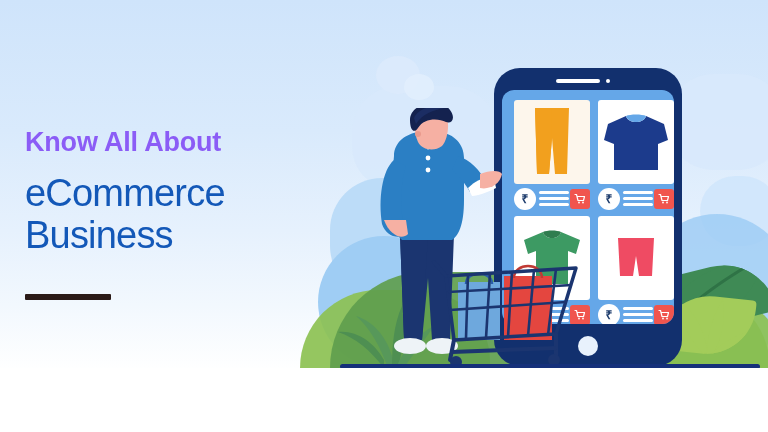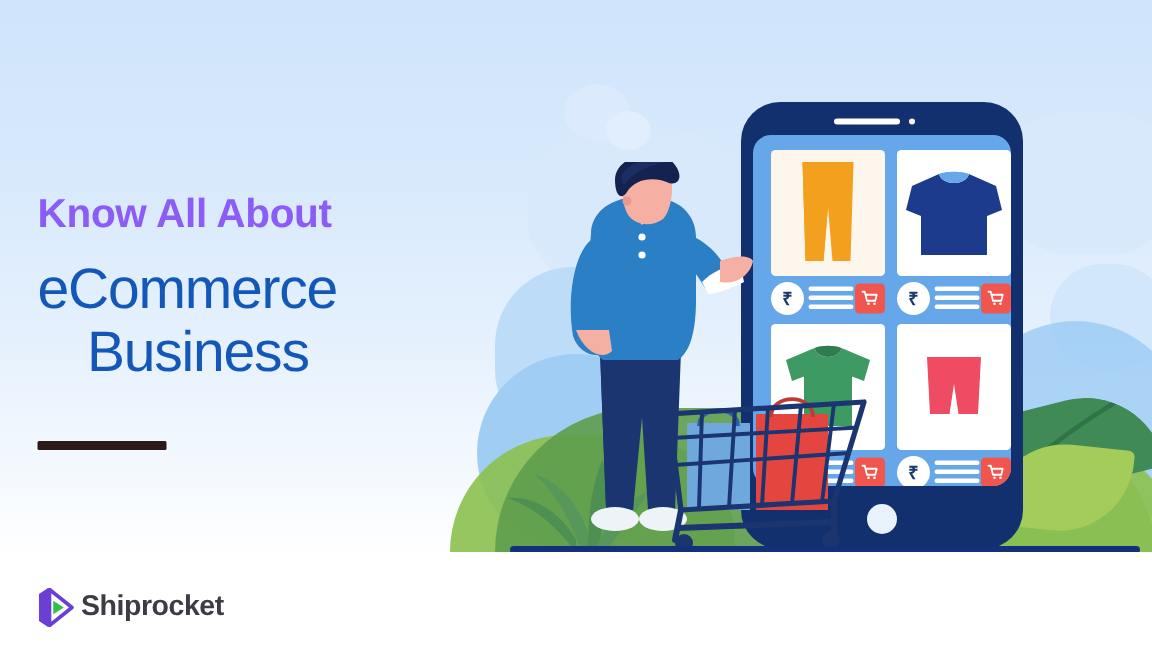--- a/index.html
+++ b/index.html
@@ -126,21 +126,21 @@
     position:absolute;left:25px;top:128px;width:320px;
   }
   .h-sub{
     font-size:27px;font-weight:bold;color:#8b5cf6;letter-spacing:-.2px;line-height:1.1;
     margin:0 0 14px 0;
   }
   .h-main{
     font-size:38px;font-weight:normal;color:#1358b8;letter-spacing:-.8px;line-height:1.12;
     margin:0;
   }
-  .h-main .l2{display:block;margin-left:33px;}
+  .h-main .l2{display:block;}
   .underline-bar{
     position:absolute;left:25px;top:294px;width:86px;height:6px;background:#2b1a17;border-radius:1px;
   }
 
   
   .logo{
     position:absolute;left:24px;top:392px;display:flex;align-items:center;gap:4px;
   }
   .logo-mark{width:26px;height:26px;position:relative;}
   .logo-text{
@@ -351,24 +351,14 @@
 
   <div class="headline">
     <p class="h-sub">Know All About</p>
     <h1 class="h-main">
       <span>eCommerce</span>
       <span class="l2">Business</span>
     </h1>
   </div>
   <div class="underline-bar"></div>
 
-  <div class="logo">
-    <span class="logo-mark">
-      <svg viewBox="0 0 26 26" width="26" height="26">
-        <path d="M2 4 L2 22 L8 26 L8 0 Z" fill="#6b3fd4"></path>
-        <path d="M9 1 L24 13 L9 25 Z" fill="none" stroke="#6b3fd4" stroke-width="2.4" stroke-linejoin="round"></path>
-        <path d="M11.5 8.5 L18.5 13 L11.5 17.5 Z" fill="#2fc04b"></path>
-      </svg>
-    </span>
-    <span class="logo-text">Shiprocket</span>
-  </div>
 
 </div>
 
 </body></html>

